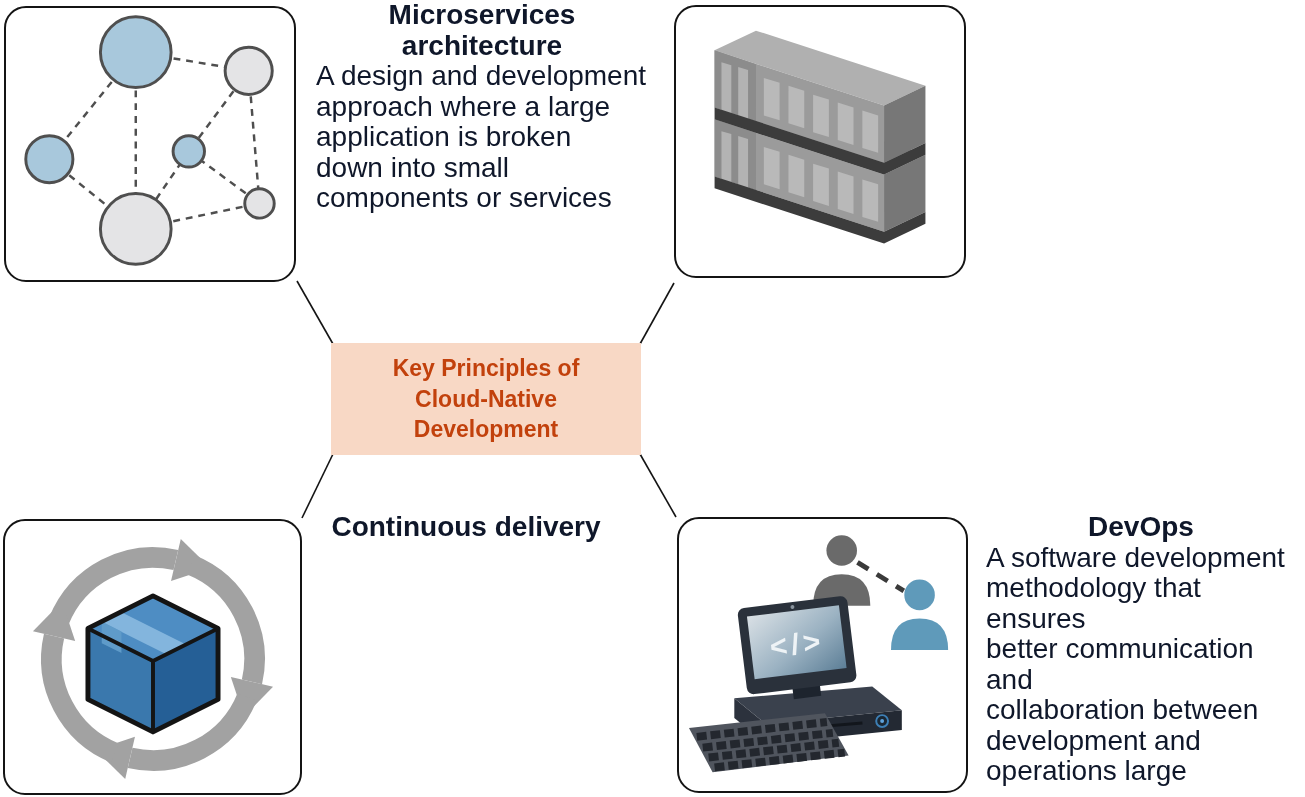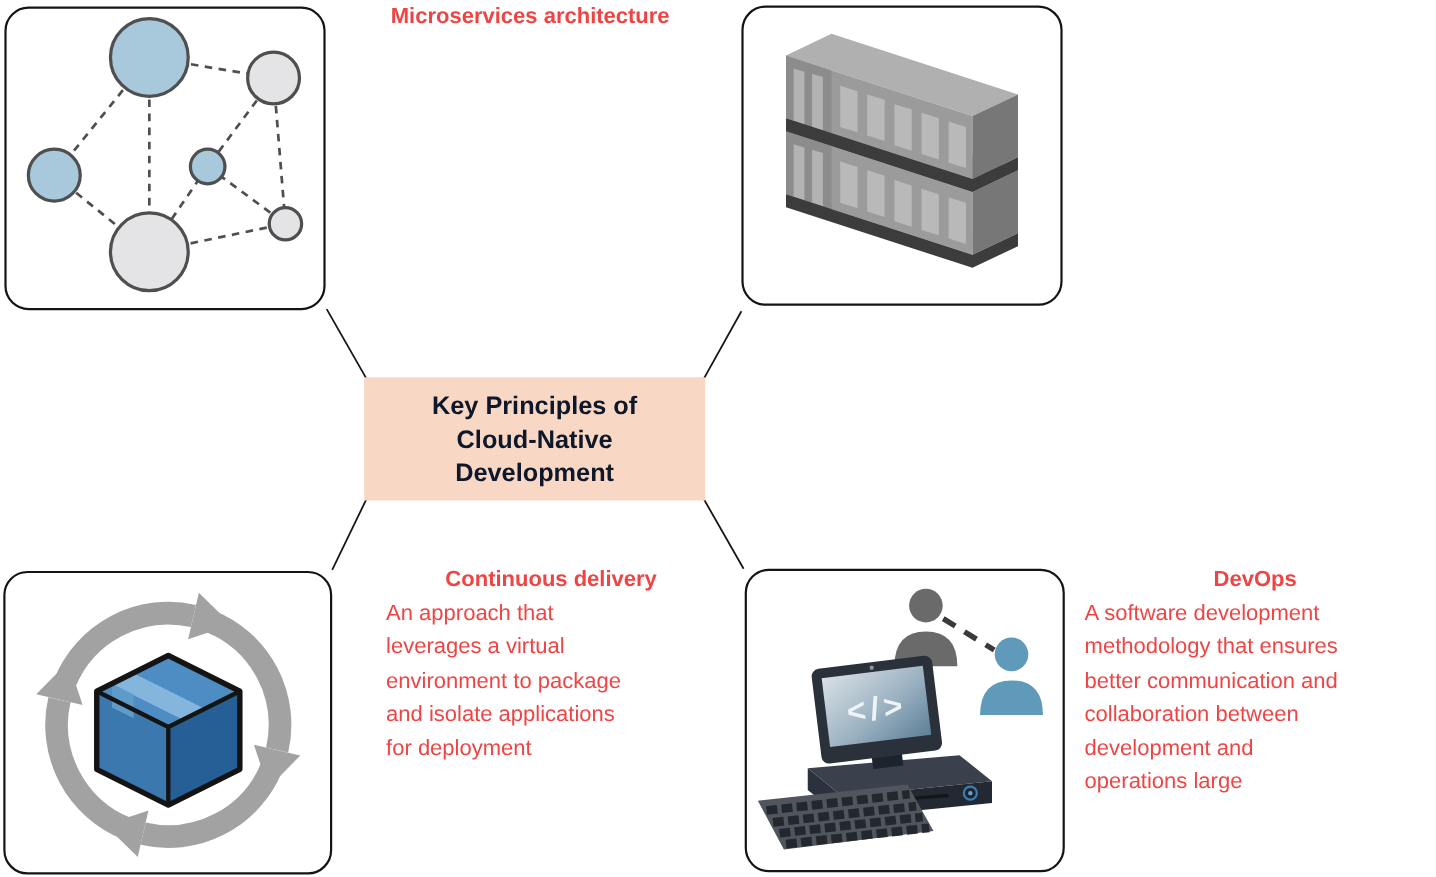--- a/index.html
+++ b/index.html
@@ -16,28 +16,28 @@
   .box-tl { left:4px;   top:6px;   width:292px; height:276px; }
   .box-tr { left:674px; top:5px;   width:292px; height:273px; }
   .box-bl { left:3px;   top:519px; width:299px; height:276px; }
   .box-br { left:677px; top:517px; width:291px; height:276px; }
   .center-box {
     position:absolute; left:331px; top:343px; width:310px; height:112px;
     background:#f8d8c5; display:flex; align-items:center; justify-content:center;
   }
   .center-title {
     font-weight:bold; font-size:23px; line-height:30.6px; text-align:center;
-    white-space:pre-line; color:#0f172a;
-  }
-  .ptext { position:absolute; font-size:20px; line-height:30.5px; color:#ef4444; }
+    white-space:pre-line; color:#c2410c;
+  }
+  .ptext { position:absolute; font-size:28px; line-height:30.5px; color:#0f172a; }
   .ptitle { font-weight:bold; text-align:center; }
   .pdesc  { white-space:pre-line; }
   .text-tl { left:316px; top:0px;   width:332px; }
   .text-tr { left:985px; top:1px;   width:318px; }
-  .text-bl { left:316px; top:512px; width:300px;margin-left:35px; }
+  .text-bl { left:316px; top:512px; width:300px; }
   .text-br { left:986px; top:512px; width:310px; }
 </style>
 </head>
 <body>
 
 <div class="canvas">
 
   <svg class="connectors" viewBox="0 0 1305 797">
     <line x1="297" y1="281" x2="333" y2="344" stroke="#141414" stroke-width="1.6"></line>
     <line x1="674" y1="283" x2="640" y2="344" stroke="#141414" stroke-width="1.6"></line>
@@ -183,32 +183,32 @@
   </div>
 
   <div class="center-box">
     <div class="center-title">Key Principles of
 Cloud-Native
 Development</div>
   </div>
 
   <div class="ptext text-tl">
     <div class="ptitle">Microservices architecture</div>
+    <div class="pdesc">A design and development
+approach where a large
+application is broken
+down into small
+components or services</div>
   </div>
 
   <div class="ptext text-tr">
   </div>
 
   <div class="ptext text-bl">
     <div class="ptitle">Continuous delivery</div>
-    <div class="pdesc">An approach that
-leverages a virtual
-environment to package
-and isolate applications
-for deployment</div>
   </div>
 
   <div class="ptext text-br">
     <div class="ptitle">DevOps</div>
     <div class="pdesc">A software development
 methodology that ensures
 better communication and
 collaboration between
 development and
 operations large</div>

